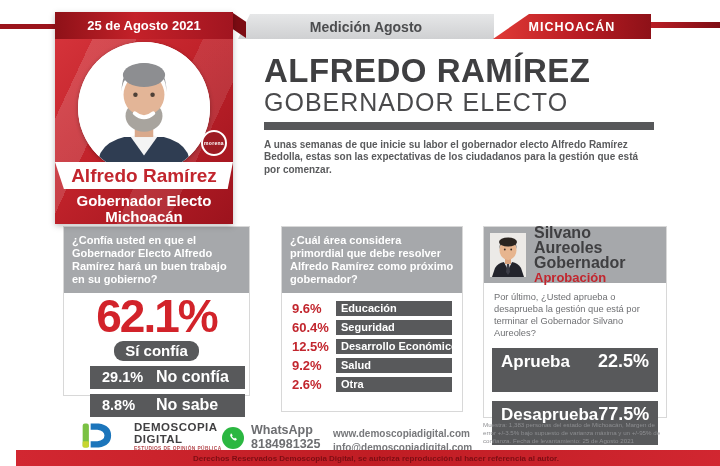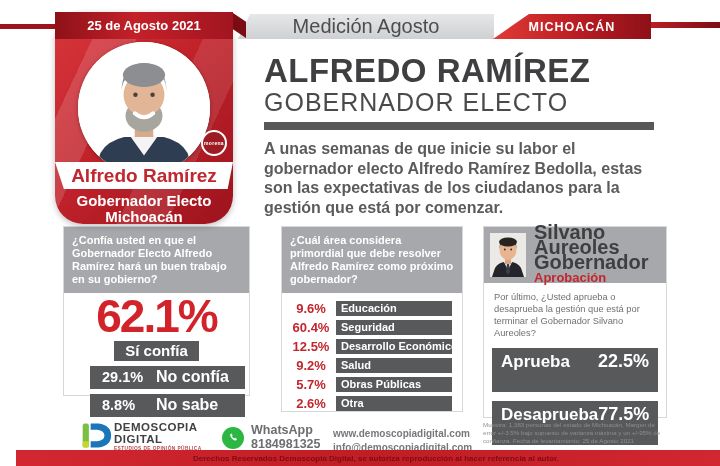--- a/index.html
+++ b/index.html
@@ -4,32 +4,32 @@
 <style>
   * { margin:0; padding:0; box-sizing:border-box; }
   body { font-family:"Liberation Sans", sans-serif; background:#fff; }
   #canvas { position:relative; width:720px; height:466px; background:#fff; overflow:hidden; }
 
   
   .topline-left { position:absolute; left:0; top:24px; width:58px; height:5px; background:#9b141c; }
   .band-gray { position:absolute; left:238px; top:14px; width:256px; height:25px;
     background:linear-gradient(#e6e7e8,#cfd0d2); clip-path:polygon(12px 0,100% 0,100% 100%,0 100%);
     display:flex; align-items:center; justify-content:center; }
-  .band-gray span { font-size:20px; font-weight:400; color:#4c4d4f; }
+  .band-gray span { font-size:14px; font-weight:700; color:#4c4d4f; }
   .band-red { position:absolute; left:493px; top:14px; width:158px; height:25px;
     background:linear-gradient(90deg,#e03a36,#b81c23 55%,#8e1118); clip-path:polygon(36px 0,100% 0,100% 100%,0 100%);
     display:flex; align-items:center; justify-content:center; z-index:2; }
   .band-red span { font-size:12.5px; font-weight:700; color:#fff; letter-spacing:1px; }
   .topline-right { position:absolute; left:640px; top:22px; width:80px; height:6px;
     background:linear-gradient(90deg,#c22129,#7e0d14); z-index:1; }
 
   
   .profile-card { position:absolute; left:55px; top:12px; width:178px; height:212px;
     background:linear-gradient(135deg,#d8363d 0%,#c2232b 45%,#9c131d 100%); z-index:3;
-    box-shadow:0 2px 6px rgba(0,0,0,.25);border-radius:28px; }
+    box-shadow:0 2px 6px rgba(0,0,0,.25); }
   .profile-card::before { content:""; position:absolute; inset:0;
     background:linear-gradient(115deg,transparent 18%,rgba(255,255,255,.14) 18%,rgba(255,255,255,.14) 34%,transparent 34%,transparent 58%,rgba(255,255,255,.10) 58%,rgba(255,255,255,.10) 76%,transparent 76%); }
   .date-band { position:relative; height:27px; background:linear-gradient(90deg,#8e1118,#c42129 45%,#a11520);
     display:flex; align-items:center; justify-content:center; }
   .date-band span { font-size:13px; font-weight:700; color:#fff; }
   .date-fold { position:absolute; left:233px; top:13px; width:13px; height:25px; background:#7c0c13;
     clip-path:polygon(0 0,100% 35%,100% 100%,0 65%); z-index:2; }
   .photo-ring { position:absolute; left:23px; top:30px; width:132px; height:132px;
     border-radius:50%; background:#fff; overflow:hidden; box-shadow:0 1px 4px rgba(0,0,0,.3); }
   .photo-ring svg { width:100%; height:100%; display:block; }
@@ -40,59 +40,59 @@
     clip-path:polygon(0 0,100% 0,97% 100%,5% 100%); display:flex; align-items:center; justify-content:center; z-index:3; }
   .name-banner span { font-size:19px; font-weight:800; color:#c2262e; }
   .profile-title { position:absolute; left:0; top:181px; width:178px; text-align:center; z-index:3; }
   .profile-title div { font-size:15px; font-weight:800; color:#fff; line-height:16px; }
 
   
   .headline { position:absolute; left:264px; top:54px; width:400px; }
   .headline h1 { font-size:33px; font-weight:800; color:#3f3f41; letter-spacing:.5px; line-height:1.0; }
   .headline h2 { font-size:25px; font-weight:400; color:#4a4a4c; letter-spacing:1px; line-height:1.05; margin-top:2px; }
   .headline .bar { width:390px; height:8px; background:#57585a; margin-top:7px; }
-  .headline p { margin-top:9px; width:388px; font-size:16px; font-weight:700; color:#5a5b5d; line-height:1.22; }
+  .headline p { margin-top:9px; width:388px; font-size:10px; font-weight:700; color:#5a5b5d; line-height:1.22; }
 
   
   .qcard { position:absolute; top:226px; background:#fff; border:1px solid #d8d8d8; }
   .qhead { background:#a6a8ab; color:#fff; font-size:11px; font-weight:700; line-height:13px; padding:7px 8px; }
   #q1 { left:63px;  width:187px; height:170px; }
   #q2 { left:281px; width:182px; height:186px; }
   #q3 { left:483px; width:184px; height:192px; }
 
   .big-pct { text-align:center; font-size:46px; font-weight:800; color:#d2232a; letter-spacing:-2px; line-height:1.02; margin-top:0; }
   .chip { display:block; width:max-content; margin:1px auto 0; background:#58595b; color:#fff;
-    font-size:15px; font-weight:800; padding:1px 11px 2px; }
+    font-size:15px; font-weight:800; padding:1px 11px 2px;border-radius:9px; }
   .q1row { display:flex; align-items:center; margin:5px 4px 0 26px; background:#58595b; color:#fff;
     padding:2px 4px 3px 12px; }
   .q1row .pct { width:54px; font-size:14.5px; font-weight:800; }
   .q1row .lbl { font-size:16px; font-weight:700; }
 
   .q2rows { padding:8px 10px 0; }
   .q2row { display:flex; align-items:center; margin-bottom:4px; }
-  .q2row .pct { width:44px; text-align:center; font-size:13px; font-weight:800; color:#c2262e; padding-right:6px; }
+  .q2row .pct { width:44px; text-align:left; font-size:13px; font-weight:800; color:#c2262e; padding-right:6px; }
   .q2row .bar2 { flex:1; height:15px; background:#58595b; color:#fff; font-size:11px; font-weight:700;
     line-height:15px; padding-left:5px; white-space:nowrap; overflow:hidden; }
 
   .q3head { background:#a6a8ab; display:flex; align-items:center; padding:6px 6px; height:56px; }
   .q3photo { width:36px; height:44px; background:#eceae7; flex:0 0 auto; overflow:hidden; }
   .q3photo svg { width:100%; height:100%; display:block; }
   .q3names { margin-left:8px; }
-  .q3names .nm { font-size:20px; font-weight:800; color:#3f3f41; line-height:15px; }
+  .q3names .nm { font-size:16px; font-weight:800; color:#3f3f41; line-height:15px; }
   .q3names .ap { font-size:13px; font-weight:800; color:#c2262e; line-height:15px; }
   .q3para { margin:8px 10px 0; font-size:9.3px; color:#6f7073; line-height:1.3; }
   .q3bar { display:flex; align-items:center; justify-content:space-between; background:#58595b;
     margin:9px 8px 0; padding:3px 9px 20px; }
   .q3bar .lbl { font-size:17px; font-weight:700; color:#fff; }
   .q3bar .val { font-size:18px; font-weight:800; color:#fff; }
 
   
   .brand { position:absolute; left:78px; top:420px; display:flex; align-items:center; }
   .brand svg { width:36px; height:32px; }
-  .brand-text { margin-left:0; }
+  .brand-text { margin-left:20px; }
   .brand-text .l1 { font-size:11.5px; font-weight:800; color:#414042; letter-spacing:.5px; line-height:12px; }
   .brand-text .tg { font-size:4.8px; font-weight:700; color:#b5494e; letter-spacing:.4px; margin-top:1px; }
   .whats { position:absolute; left:222px; top:424px; display:flex; align-items:center; }
   .wicon { width:22px; height:22px; border-radius:50%; background:#2bb741; display:flex; align-items:center; justify-content:center; }
   .wicon svg { width:13px; height:13px; }
   .wtext { margin-left:7px; font-size:12.5px; font-weight:700; color:#6d6e71; line-height:13.5px; }
   .web { position:absolute; left:333px; top:427px; font-size:10px; font-weight:700; color:#77787b; line-height:14px; }
   .methodology { position:absolute; left:483px; top:421px; width:182px; font-size:6.2px; color:#8d8e91; line-height:1.32; }
 
   .bottom-strip { position:absolute; left:0; top:450px; width:720px; height:16px;
@@ -177,24 +177,20 @@
         <span class="pct">60.4%</span>
         <span class="bar2">Seguridad</span>
       </div>
       <div class="q2row">
         <span class="pct">12.5%</span>
         <span class="bar2">Desarrollo Económico</span>
       </div>
       <div class="q2row">
         <span class="pct">9.2%</span>
         <span class="bar2">Salud</span>
-      </div>
-      <div class="q2row">
-        <span class="pct">5.7%</span>
-        <span class="bar2">Obras Públicas</span>
       </div>
       <div class="q2row">
         <span class="pct">2.6%</span>
         <span class="bar2">Otra</span>
       </div>
     </div>
   </div>
 
   <div class="qcard" id="q3">
     <div class="q3head">

